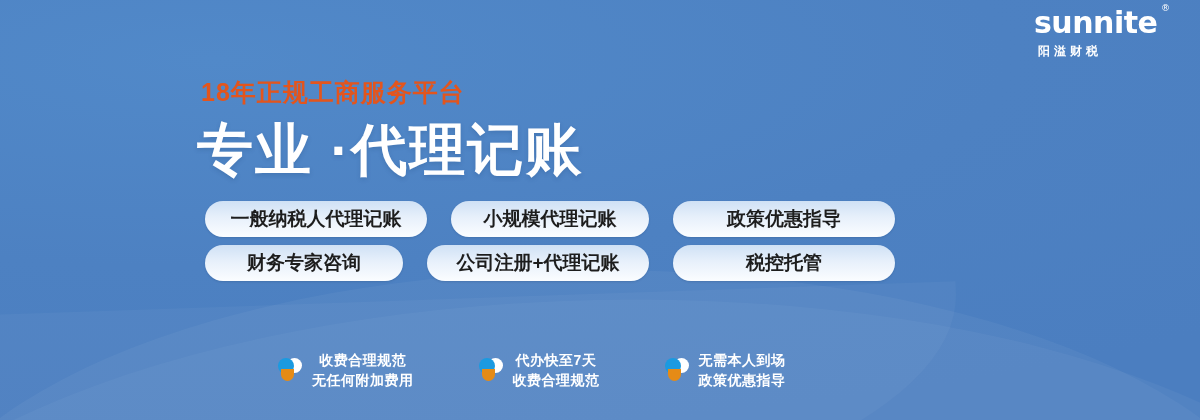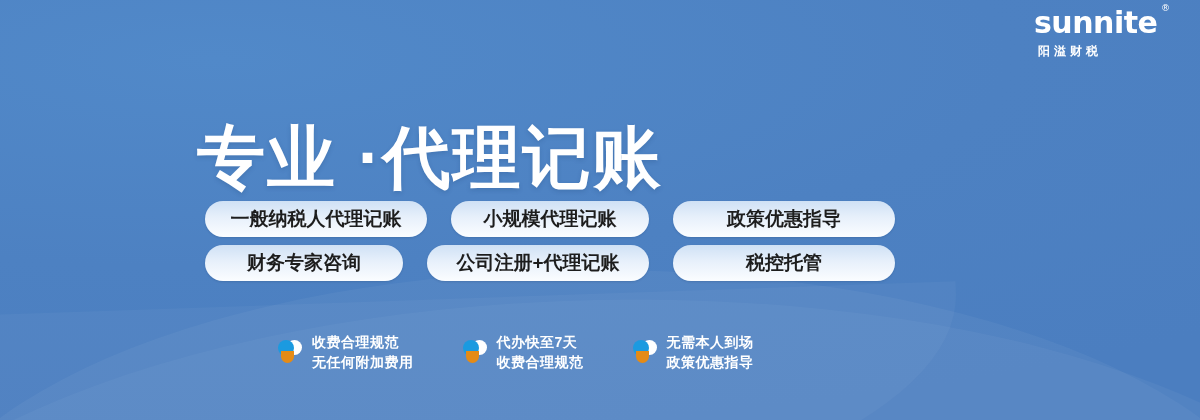--- a/index.html
+++ b/index.html
@@ -97,21 +97,21 @@
     font-size: 25px;
     font-weight: 700;
     letter-spacing: 1px;
     color: #e3551d;
     white-space: nowrap;
   }
   .headline {
     position: absolute;
     left: 197px;
     top: 113px;
-    font-size: 68px;
+    font-size: 56px;
     font-weight: 700;
     letter-spacing: 2px;
     color: #ffffff;
     white-space: nowrap;
     text-shadow: 0 2px 4px rgba(30,70,120,0.22);
   }
 
   
   .tags {
     position: absolute;
@@ -138,23 +138,24 @@
     user-select: none;
   }
   .tag.w1 { width: 222px; }
   .tag.w2 { width: 198px; }
   .tag.w3 { width: 222px; }
 
   
   .features {
     position: absolute;
     left: 277px;
-    top: 332px;
+    top: 350px;
     display: flex;
-    gap: 48px;
+    gap: 64px;
+    text-align: center;
   }
   .feature {
     display: flex;
     align-items: center;
     gap: 9px;
   }
   .feature-icon {
     position: relative;
     width: 26px;
     height: 30px;
@@ -206,20 +207,21 @@
   <div class="wave wave-c"></div>
 
   <div class="logo">
     <div class="logo-word">
       <span>sunnite</span>
       <span class="logo-reg">®</span>
     </div>
     <div class="logo-cn">阳溢财税</div>
   </div>
 
+  <div class="eyebrow">18年正规工商服务平台</div>
 
   <div class="headline">专业 ·代理记账</div>
 
   <div class="tags">
     <div class="tag-row">
       <div class="tag w1">一般纳税人代理记账</div>
       <div class="tag w2">小规模代理记账</div>
       <div class="tag w3">政策优惠指导</div>
     </div>
     <div class="tag-row">

